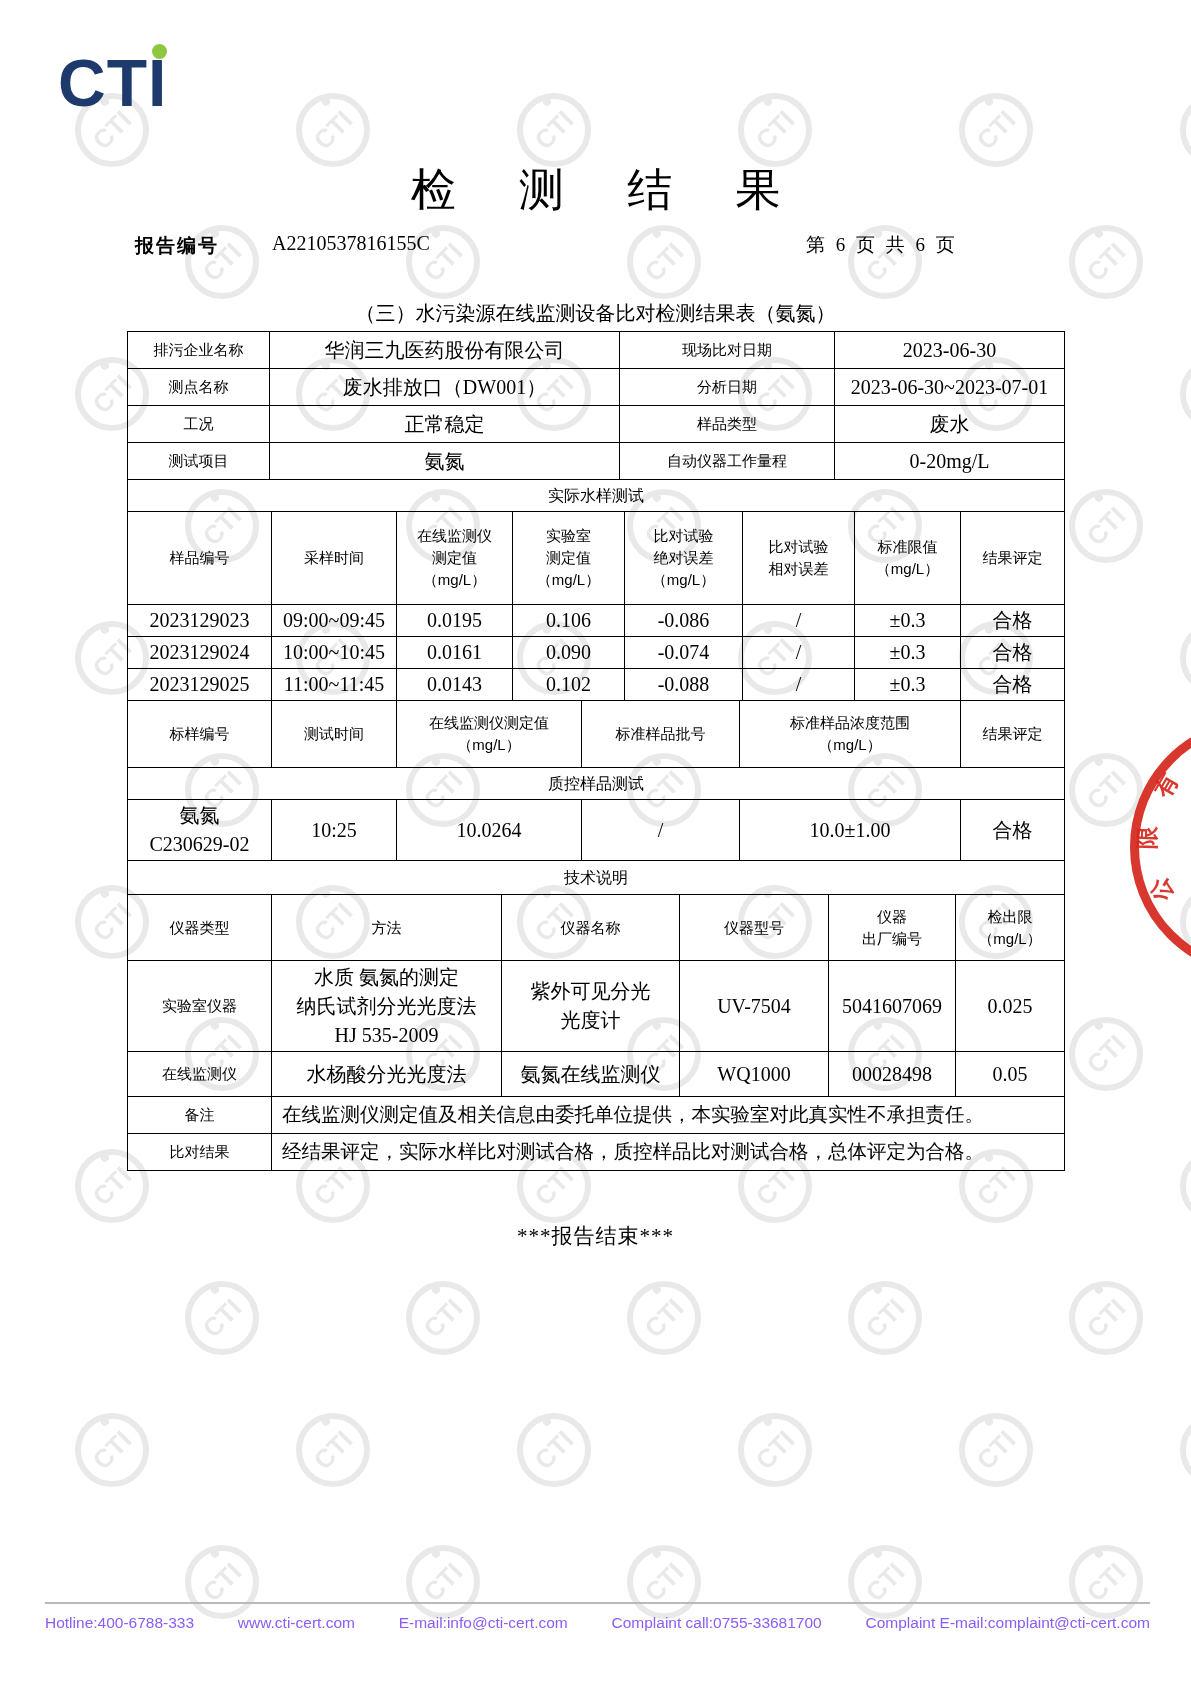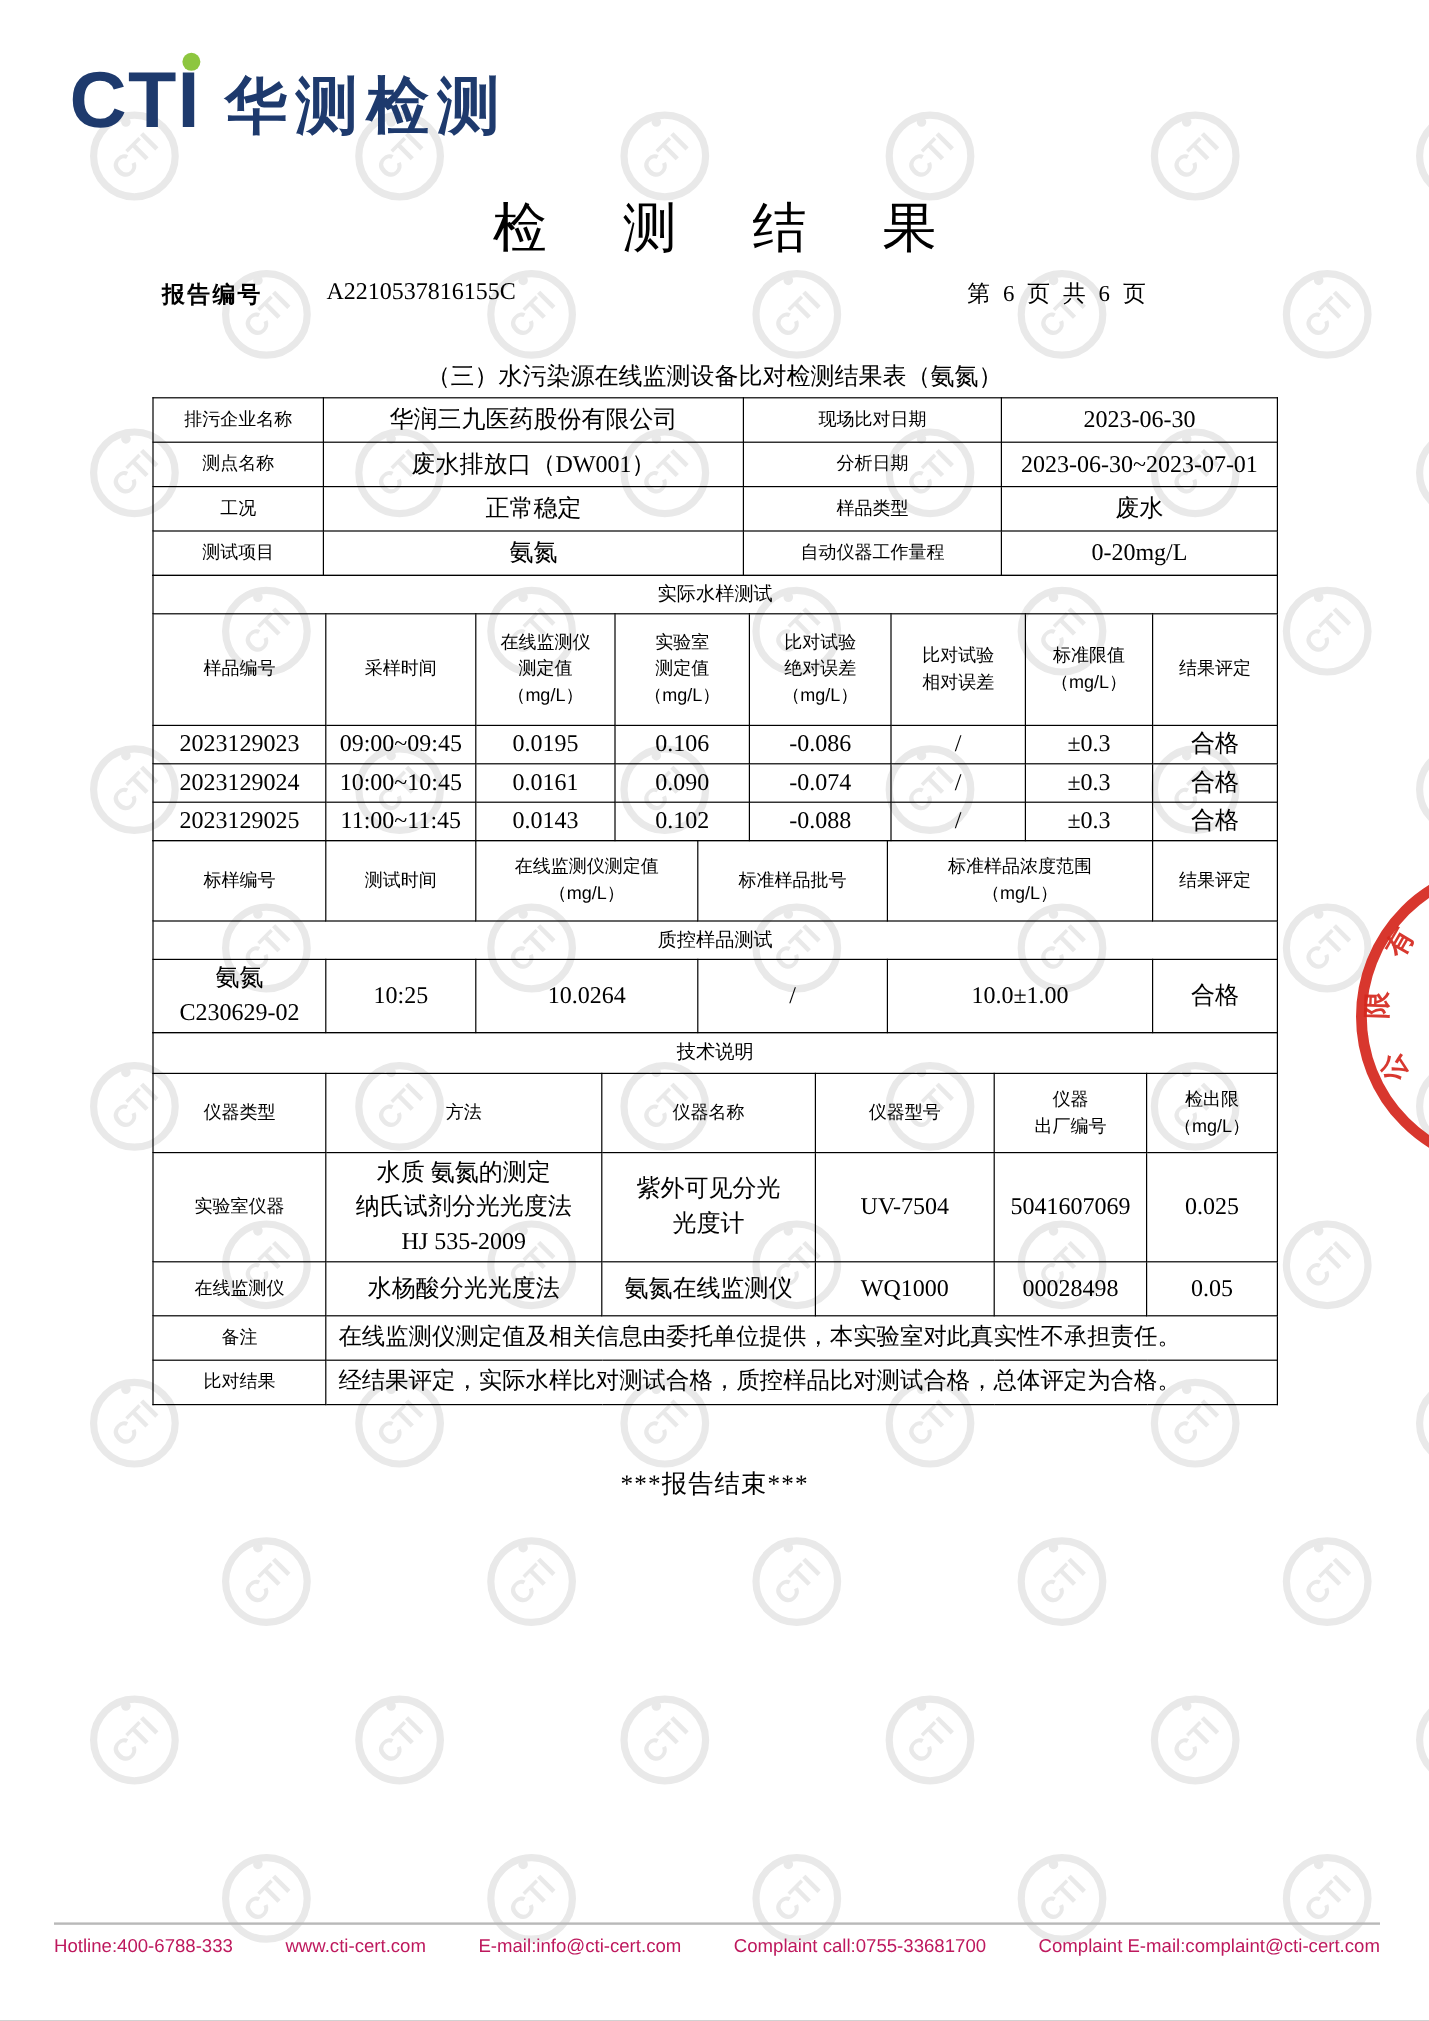--- a/index.html
+++ b/index.html
@@ -50,21 +50,21 @@
   .stamp-layer{position:absolute;inset:0;z-index:2;pointer-events:none;}
   .stamp-arc{position:absolute;left:1130px;top:718px;width:240px;height:240px;
              border:9px solid #d5281e;border-radius:50%;opacity:.93;}
   .stamp-char{position:absolute;color:#d5281e;font-size:23px;font-weight:bold;opacity:.92;
               font-family:"Liberation Serif","DejaVu Serif",serif;}
 
   
   .footer-line{position:absolute;left:45px;top:1602px;width:1105px;height:2px;background:#b9b9b9;}
   .footer{position:absolute;left:45px;top:1614px;width:1105px;display:flex;
           justify-content:space-between;font-family:"Liberation Sans","DejaVu Sans",sans-serif;
-          font-size:15.5px;color:#be185d;}
+          font-size:15.5px;color:#8b5cf6;}
 </style>
 </head>
 <body>
 
 <div class="page">
   <div id="wm-layer">
       <div class="wm" style="left: 75px; top: 93px;">
         <span class="wm-inner">CTI<i class="wm-d"></i></span>
       </div>
       <div class="wm" style="left: 296px; top: 93px;">
@@ -260,21 +260,20 @@
         <span class="wm-inner">CTI<i class="wm-d"></i></span>
       </div>
       <div class="wm" style="left: 1069px; top: 1545px;">
         <span class="wm-inner">CTI<i class="wm-d"></i></span>
       </div>
     </div>
 
   <div class="content">
     <div class="logo">
       <span class="logo-cti"><span>CTI</span><span class="logo-dot"></span></span>
-      <span class="logo-cn">华测检测</span>
     </div>
 
     <div class="doc-title">检 测 结 果</div>
     <span class="report-label sans">报告编号</span>
     <span class="report-no">A2210537816155C</span>
     <span class="page-info">第 6 页 共 6 页</span>
     <div class="caption">（三）水污染源在线监测设备比对检测结果表（氨氮）</div>
 
     <div class="tables">
 

